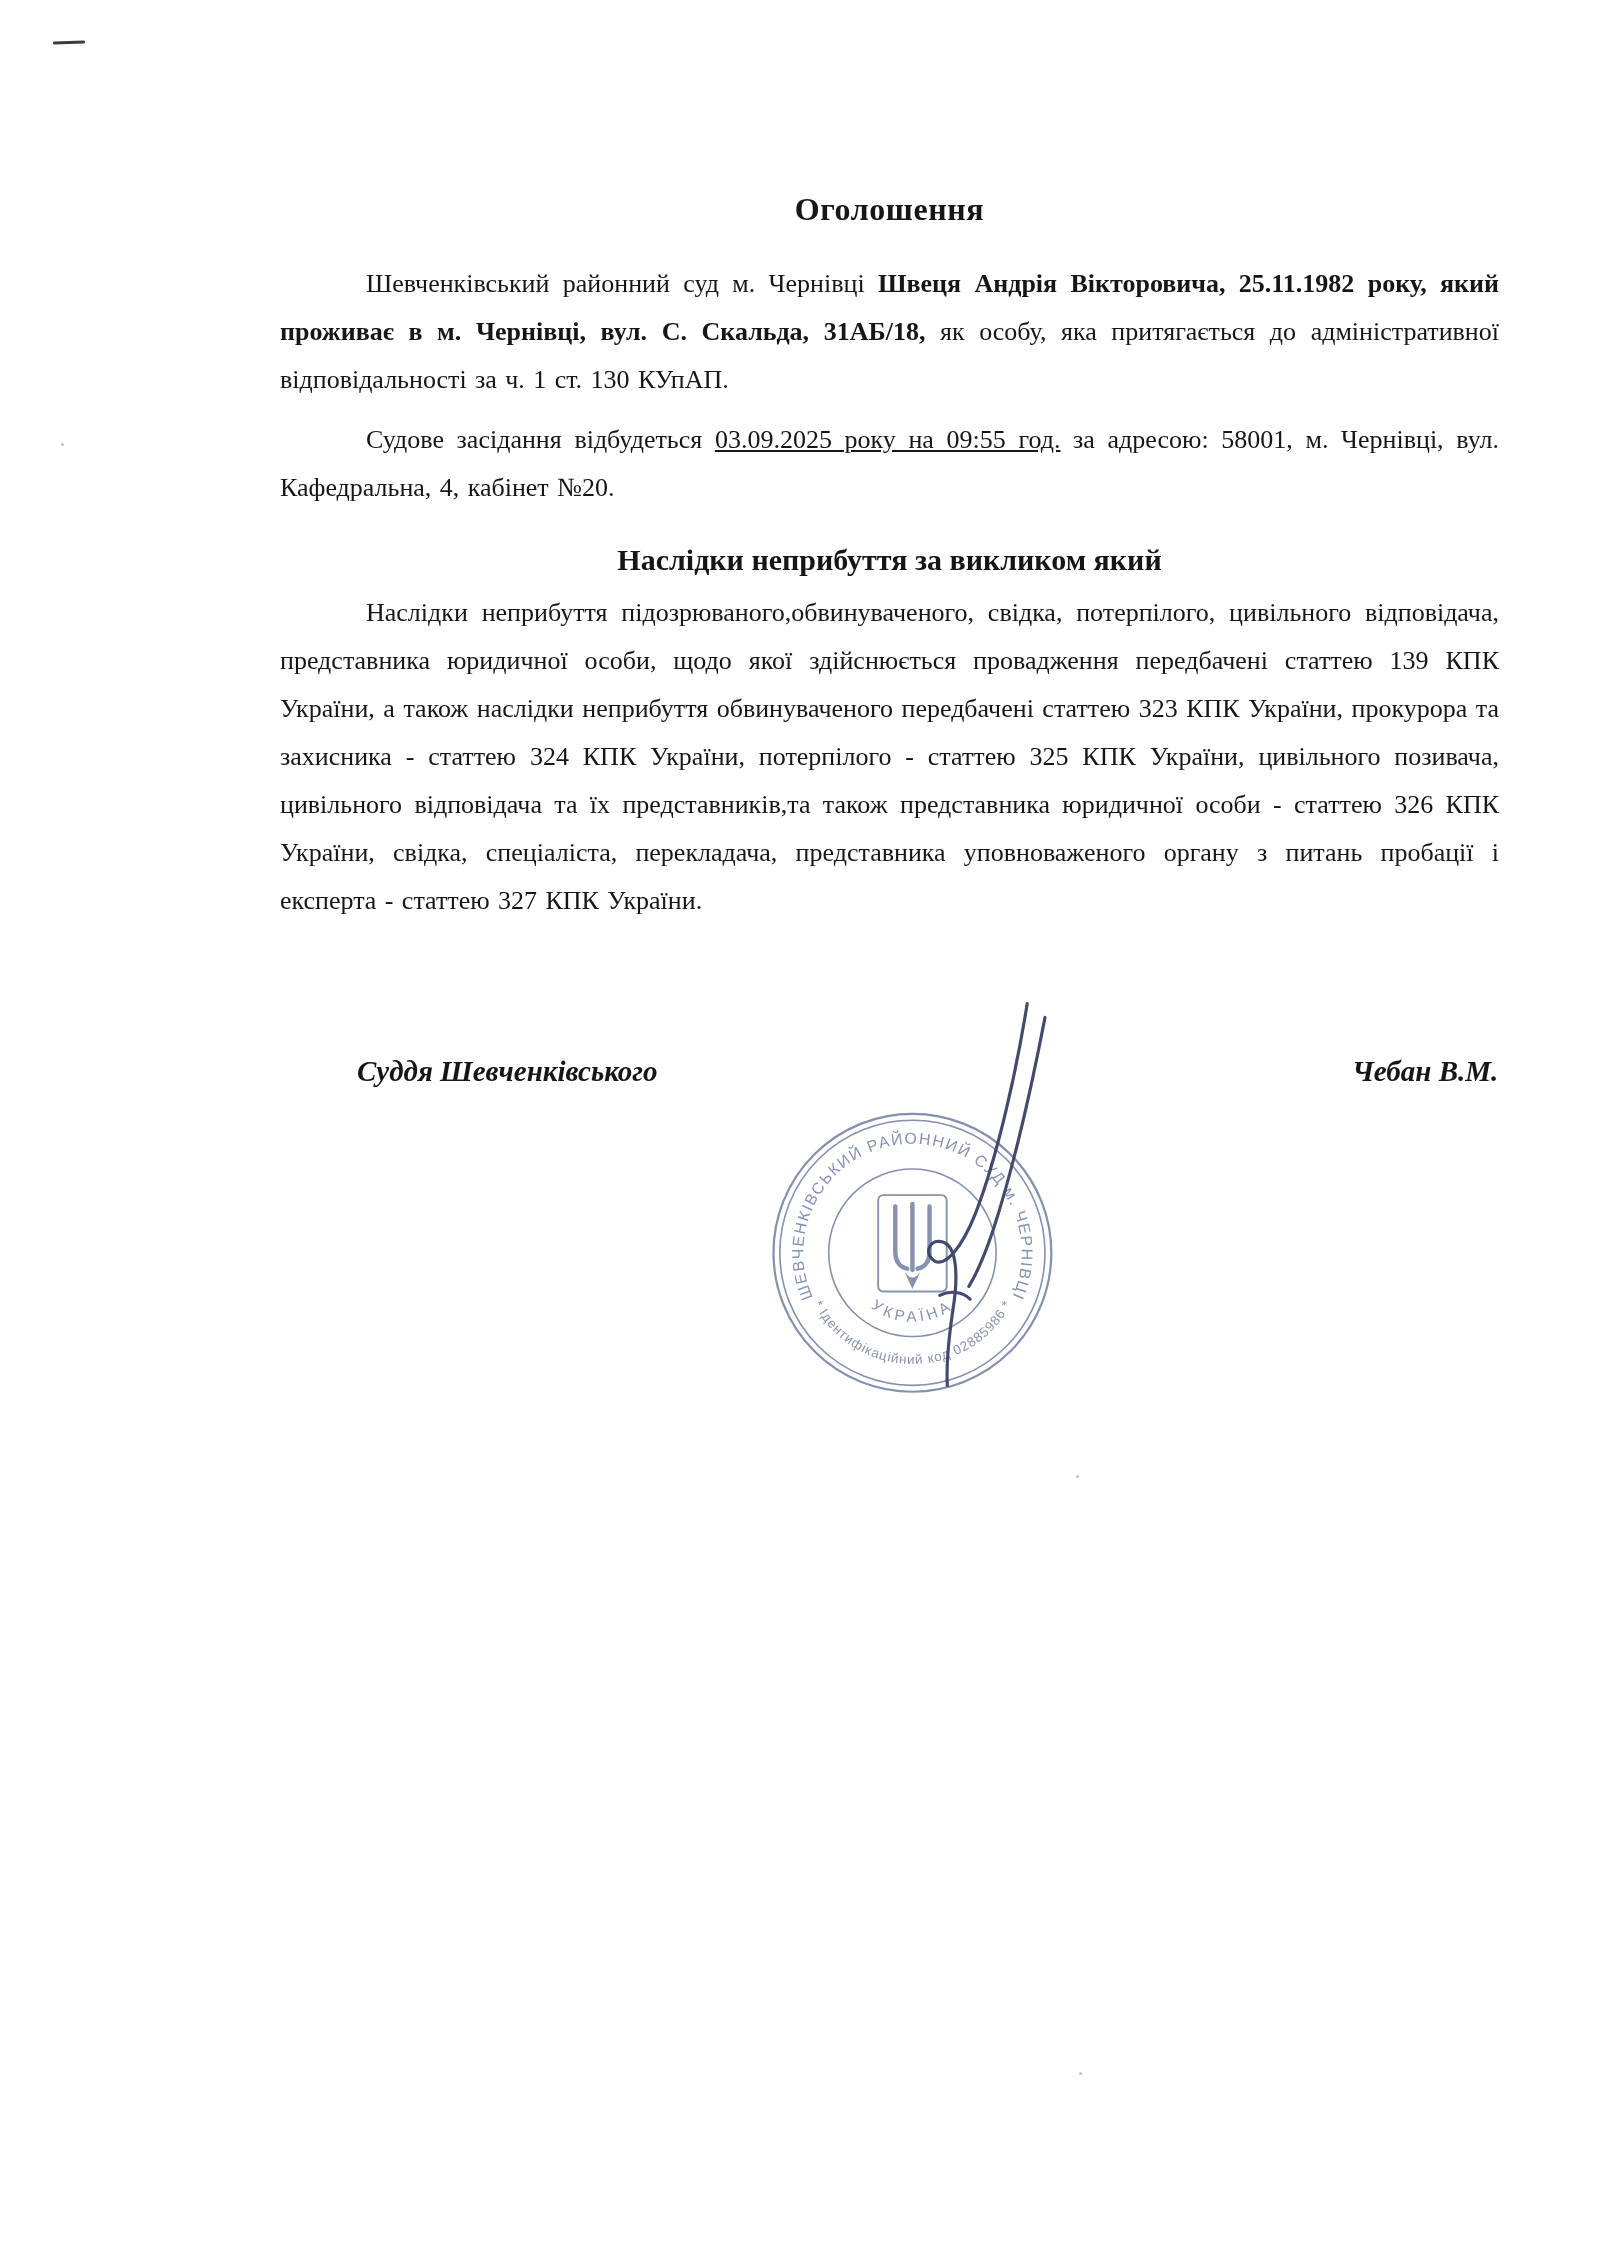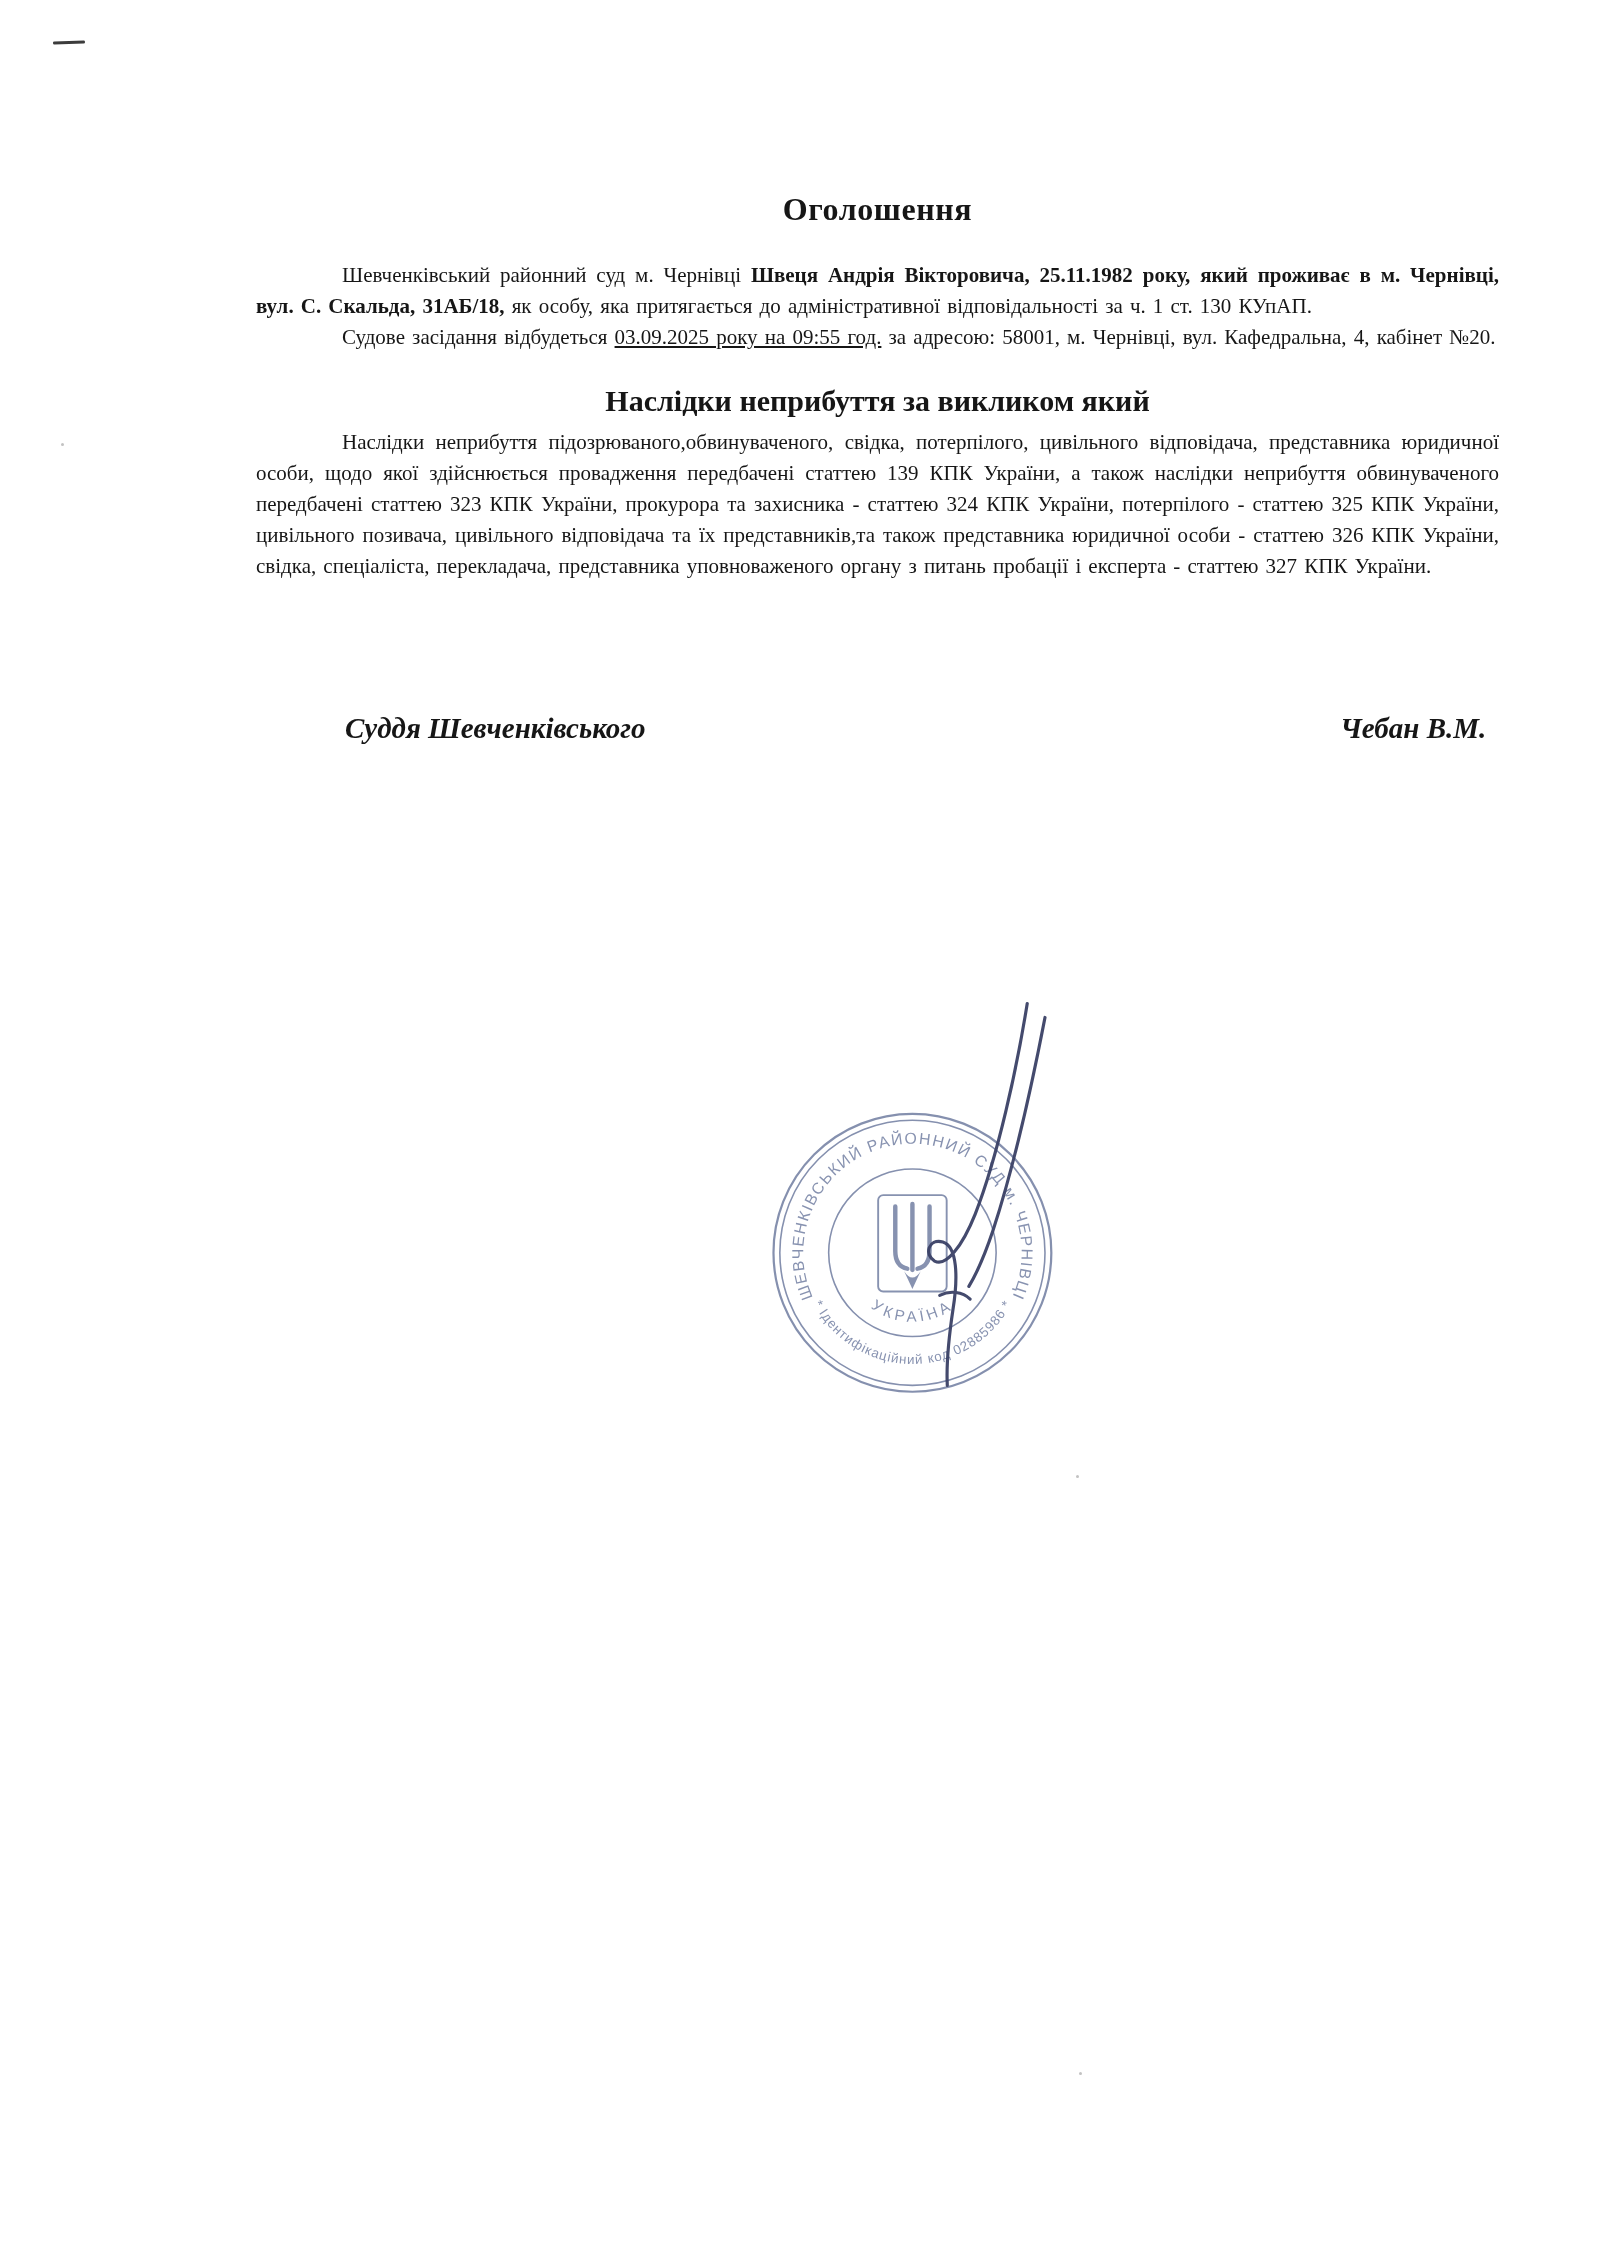--- a/index.html
+++ b/index.html
@@ -11,37 +11,37 @@
     position: relative;
     width: 1624px;
     height: 2261px;
     background: var(--page-bg, #ffffff);
     font-family: "Liberation Serif", "DejaVu Serif", serif;
     color: var(--text-ink, #161616);
     overflow: hidden;
   }
   .content {
     position: absolute;
-    left: 256px;
+    left: 268px;
     top: 0;
     width: 1243px;
   }
   .doc-title {
     font-size: 32px;
     font-weight: bold;
     text-align: center;
     margin: 191px 0 32px 0;
     letter-spacing: 0.6px;
   }
   .body-par {
-    font-size: 21px;
-    line-height: 31px;
+    font-size: 26px;
+    line-height: 48px;
     text-align: justify;
     text-indent: 86px;
-    margin: 0;
+    margin: 12px;
     word-spacing: 1.9px;
   }
   .bold { font-weight: bold; }
   .bold-underline {
     font-weight: normal;
     text-decoration: underline;
   }
   .section-heading {
     font-size: 30px;
     font-weight: bold;

